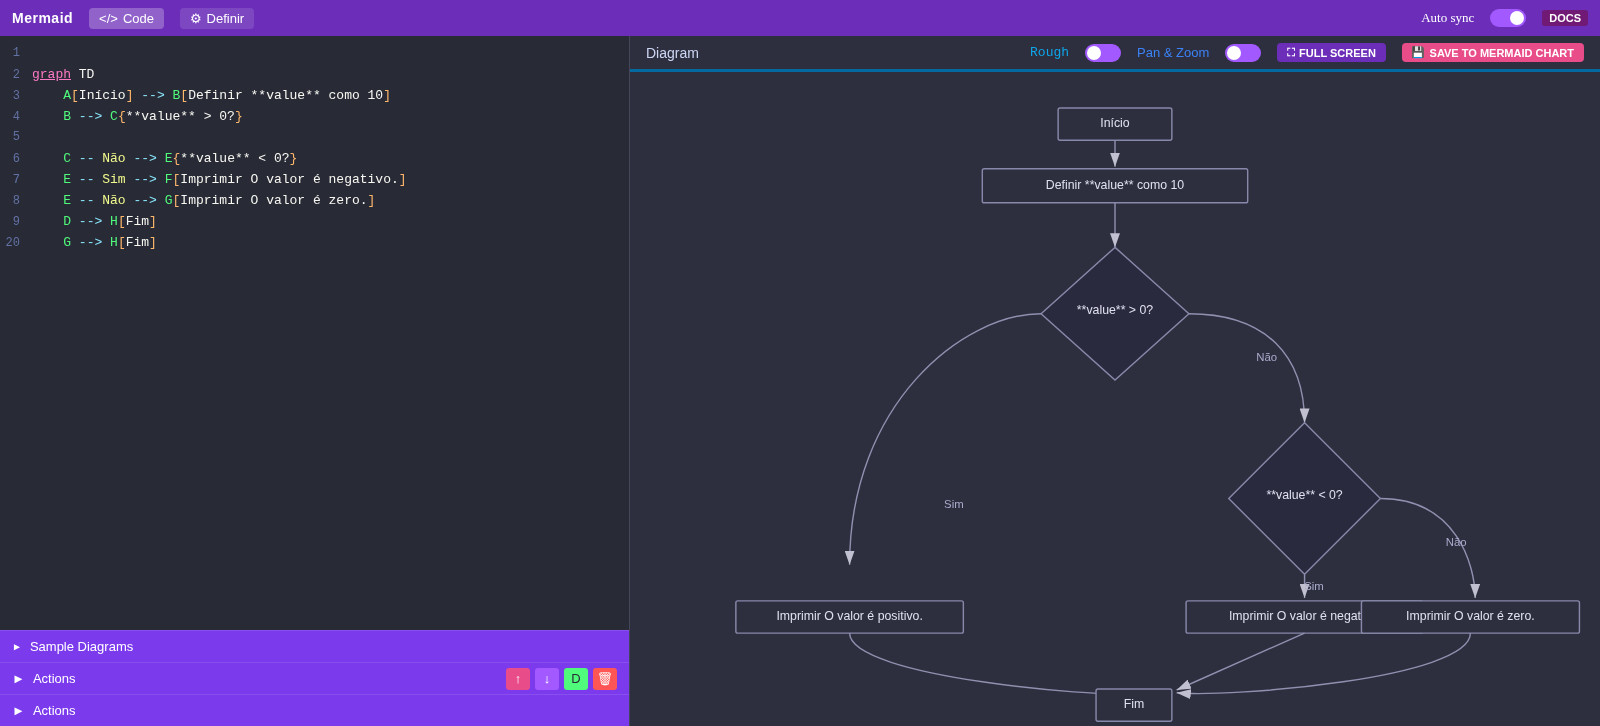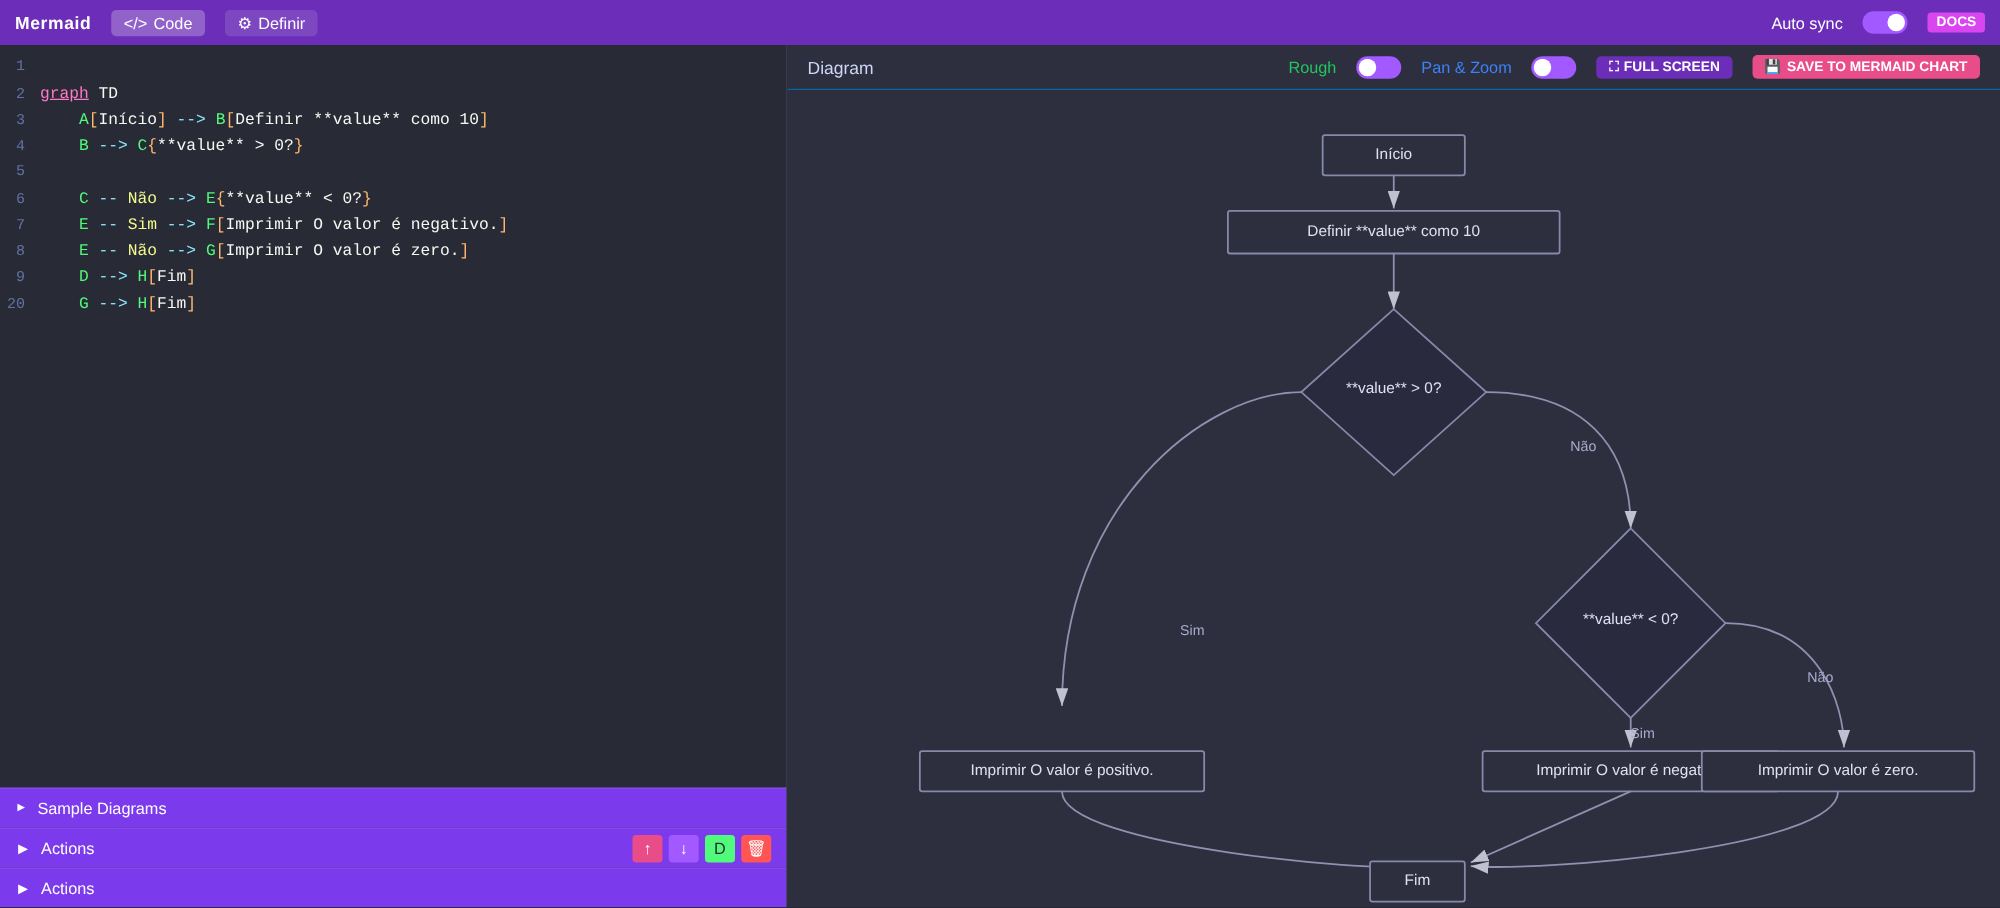--- a/index.html
+++ b/index.html
@@ -25,39 +25,39 @@
       display: flex; align-items: center; gap: 5px;
       background: rgba(255,255,255,0.12);
       border-radius: 4px;
       padding: 3px 10px;
       font-size: 13px;
       color: #fff;
       cursor: pointer;
     }
     .header-tab.active { background: rgba(255,255,255,0.25); }
     .header-spacer { flex: 1; }
-    .autosync-label { font-size: 13px; color: #fff; }
+    .autosync-label { font-size: 13px; color: #fff; font-family: Liberation Serif, serif; }
     .toggle-switch {
       width: 36px; height: 18px;
       background: #a259ff;
       border-radius: 9px;
       position: relative;
       cursor: pointer;
       display: inline-block;
     }
     .toggle-switch .knob {
       position: absolute;
       right: 2px; top: 2px;
       width: 14px; height: 14px;
       background: #fff;
       border-radius: 50%;
     }
     .toggle-switch.off .knob { left: 2px; right: auto; }
     .docs-badge {
-      background: #d946ef;
+      background: #701a75;
       color: #fff;
       font-size: 11px;
       font-weight: bold;
       padding: 2px 7px;
       border-radius: 3px;
       cursor: pointer;
     }
 
     
     .main-split {
@@ -169,31 +169,31 @@
       display: flex;
       flex-direction: column;
       position: relative;
     }
     .diagram-header {
       display: flex;
       align-items: center;
       height: 36px;
       padding: 0 16px;
       background: #2d2f3e;
-      border-bottom: 1px solid #0369a1;
+      border-bottom: 3px solid #0369a1;
       gap: 16px;
       flex-shrink: 0;
     }
     .diagram-title {
       font-size: 14px;
       color: #cdd6f4;
       font-weight: 500;
     }
     .diagram-header-spacer { flex: 1; }
-    .rough-label { font-size: 13px; color: #22c55e; }
+    .rough-label { font-size: 13px; color: #0ea5e9; font-family: Liberation Mono, monospace; }
     .panzoom-label { font-size: 13px; color: #3b82f6; }
     .fullscreen-btn {
       background: #6c2eb9;
       color: #fff;
       font-size: 11px;
       font-weight: bold;
       padding: 3px 10px;
       border-radius: 4px;
       cursor: pointer;
       display: flex; align-items: center; gap: 4px;

